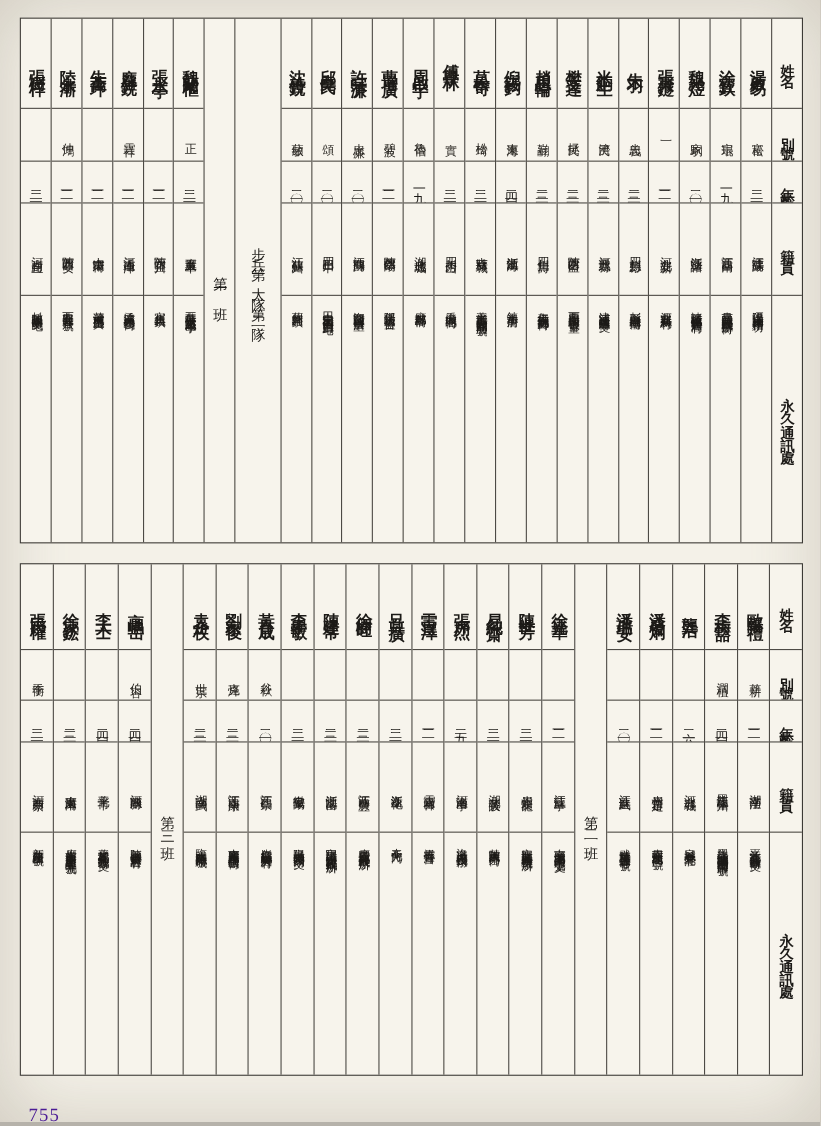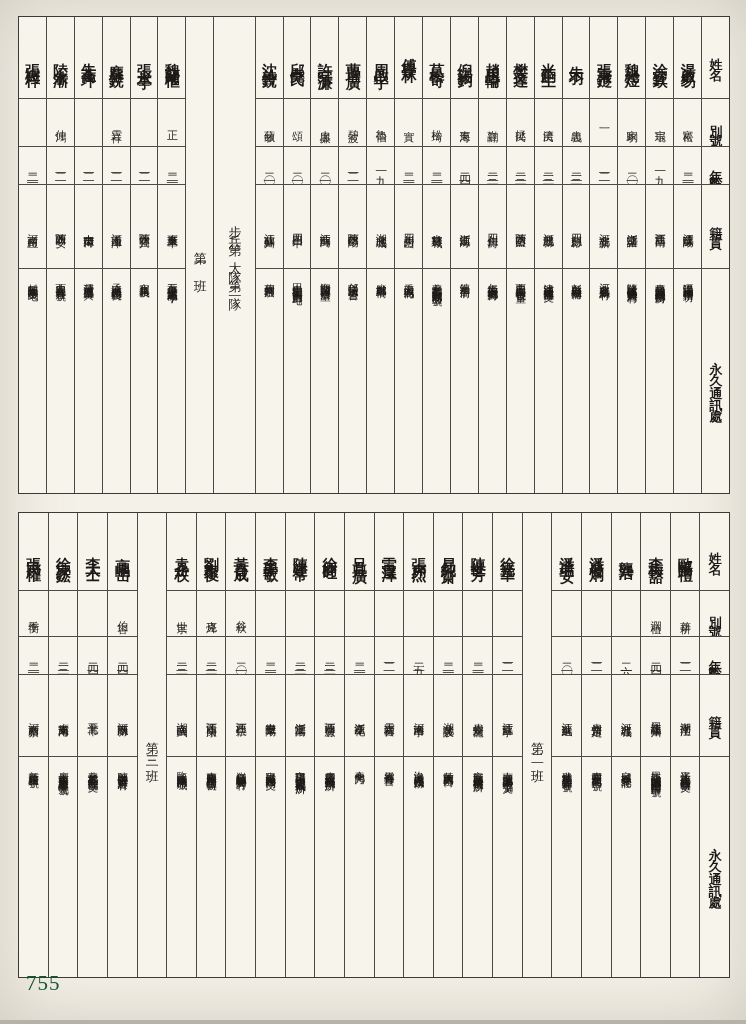--- a/index.html
+++ b/index.html
@@ -77,23 +77,23 @@
     margin: auto;
     font-size: 13px;
     letter-spacing: 14px;
     padding-top: 14px;
   }
   .divider-col.wide .divider-label { letter-spacing: 9px; padding-top: 0; }
 
   .page-number {
     position: absolute;
     left: 26px;
-    bottom: 28px;
-    font-size: 21px;
-    color: #14532d;
+    bottom: 0;
+    font-size: 17px;
+    color: #4c1d95;
     letter-spacing: 1px;
   }
 </style>
 </head>
 <body>
 
 <div class="paper"></div>
 
 <div id="table-top" class="vtable">
     <div class="col header-col">

